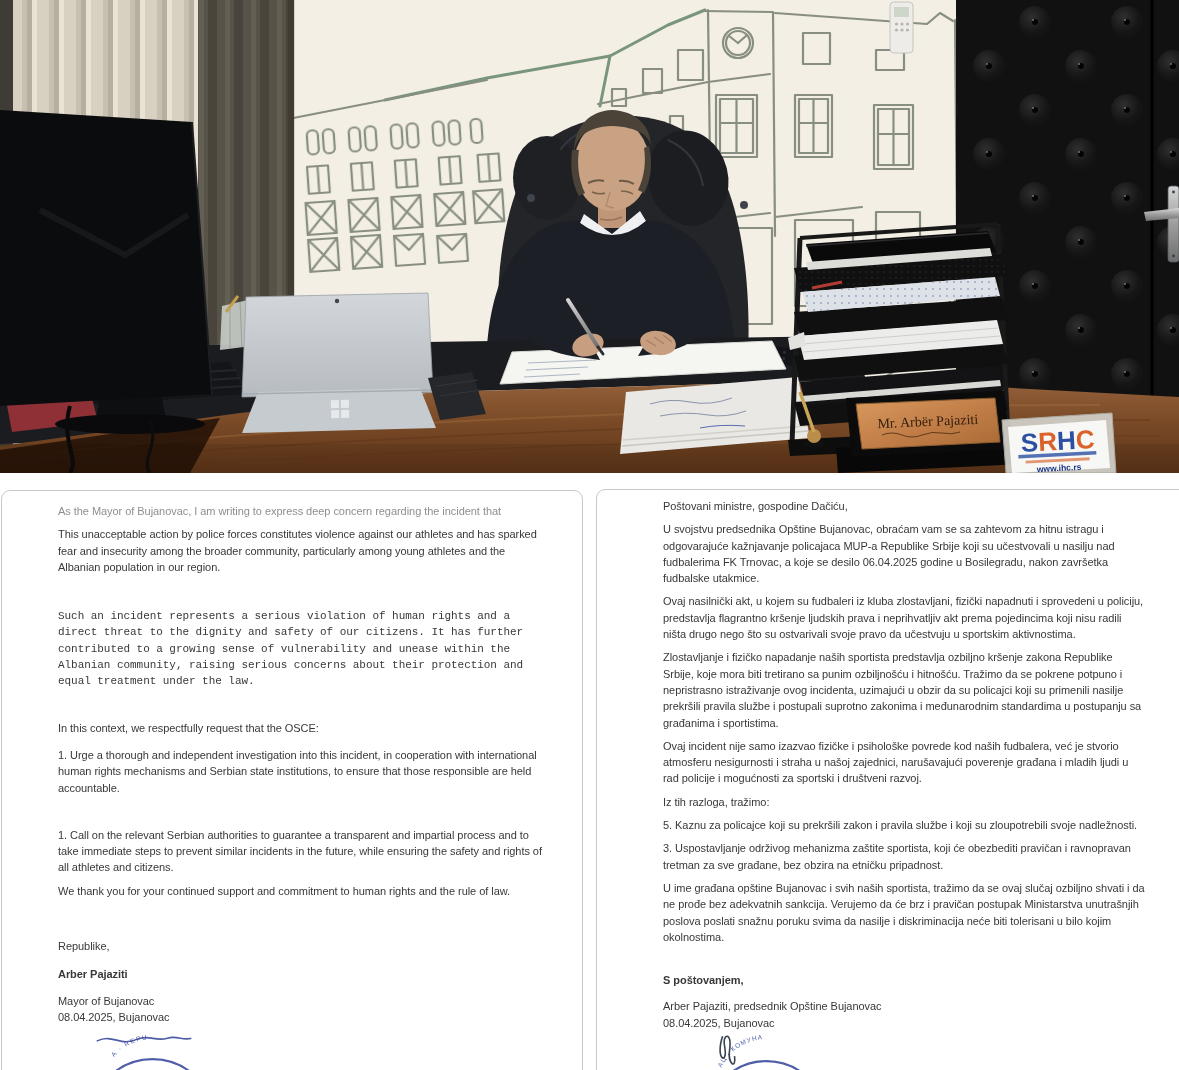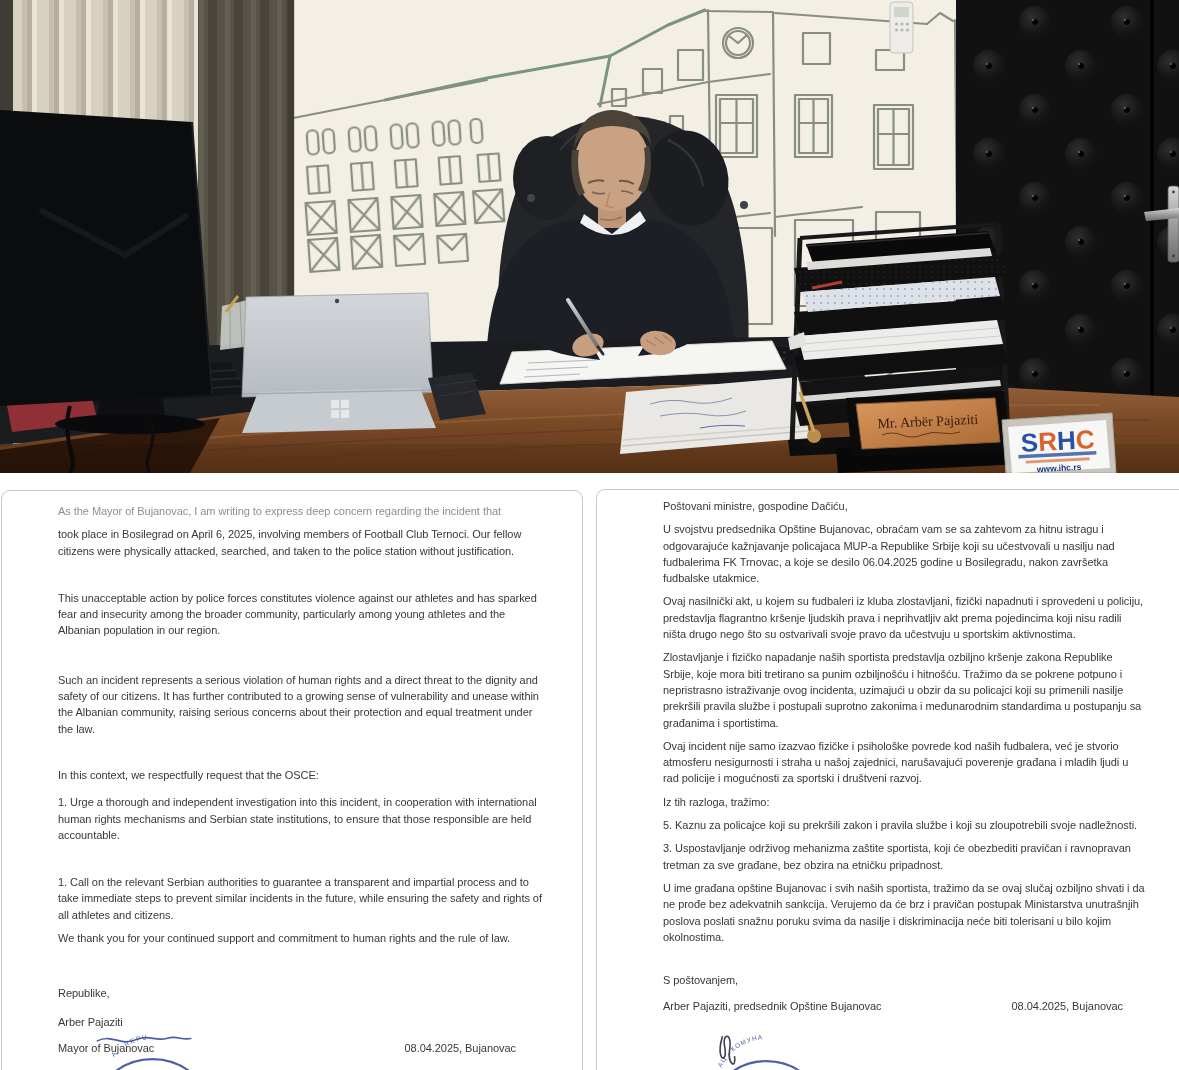--- a/index.html
+++ b/index.html
@@ -14,28 +14,28 @@
     position:absolute;background:#fff;border:1.6px solid #c9c9c9;border-radius:9px;
     box-sizing:border-box;color:#383838;font-size:11px;line-height:16.3px;
     letter-spacing:-0.05px;
   }
   .page p{margin:0 0 7px 0;}
   .page-left{left:1px;top:490px;width:582px;height:600px;padding:12px 40px 0 56px;}
   .page-right{left:596px;top:489px;width:600px;height:601px;padding:8px 50px 0 66px;}
   .cutline{margin:-24px 0 3px 0;color:#8f8f8f;}
   .mb31{margin-bottom:31px!important;}
   .mb33{margin-bottom:33px!important;}
-  .mb30{margin-bottom:30px!important;}
+  .mb30{margin-bottom:30px!important;font-family:Liberation Mono, monospace;}
   .mb11{margin-bottom:11px!important;}
   .mb39{margin-bottom:39px!important;}
   .mb12{margin-bottom:12px!important;}
   .mb27{margin-bottom:27px!important;}
-  .mb10{margin-bottom:10px!important;}
+  .mb10{margin-bottom:10px!important;font-weight:bold;}
   .mb7{margin-bottom:7px!important;}
-  .sign-row{display:flex;justify-content:space-between;align-items:baseline;}
+  .sign-row{display:flex;justify-content:space-between;align-items:baseline;flex-direction:column;}
   .sign-row-l{padding-right:26px;}
   .sign-row-r{padding-right:22px;}
   .stamp-svg{position:absolute;left:0;top:0;width:100%;height:100%;pointer-events:none;}
 </style>
 </head>
 <body>
 
 <div class="photo">
 <svg width="1179" height="473" viewBox="0 0 1179 473" xmlns="http://www.w3.org/2000/svg">
   <defs>
@@ -394,21 +394,20 @@
     <path d="M646,340 l10,6 M654,337 l10,7 M663,335 l9,7" stroke="#a87f60" stroke-width="1.2" fill="none"></path>
     <ellipse cx="588" cy="345" rx="16" ry="11" fill="#c79f80" transform="rotate(-18 588 345)"></ellipse>
     <line x1="568" y1="300" x2="598" y2="347" stroke="url(#silverG)" stroke-width="4" stroke-linecap="round"></line>
     <line x1="598" y1="347" x2="603" y2="354" stroke="#2b2e33" stroke-width="3" stroke-linecap="round"></line>
   </g>
 </svg>
 </div>
 
 <article class="page page-left">
   <p class="cutline">As the Mayor of Bujanovac, I am writing to express deep concern regarding the incident that</p>
-  <p class="mb31">took place in Bosilegrad on April 6, 2025, involving members of Football Club Ternoci. Our fellow citizens were physically attacked, searched, and taken to the police station without justification.</p>
   <p class="mb33">This unacceptable action by police forces constitutes violence against our athletes and has sparked fear and insecurity among the broader community, particularly among young athletes and the Albanian population in our region.</p>
   <p class="mb30">Such an incident represents a serious violation of human rights and a direct threat to the dignity and safety of our citizens. It has further contributed to a growing sense of vulnerability and unease within the Albanian community, raising serious concerns about their protection and equal treatment under the law.</p>
   <p class="mb11">In this context, we respectfully request that the OSCE:</p>
   <p class="mb31">1. Urge a thorough and independent investigation into this incident, in cooperation with international human rights mechanisms and Serbian state institutions, to ensure that those responsible are held accountable.</p>
   <p class="mb7">1. Call on the relevant Serbian authorities to guarantee a transparent and impartial process and to take immediate steps to prevent similar incidents in the future, while ensuring the safety and rights of all athletes and citizens.</p>
   <p class="mb39">We thank you for your continued support and commitment to human rights and the rule of law.</p>
   <p class="mb12">Republike,</p>
   <p class="mb10">Arber Pajaziti</p>
   <div class="sign-row sign-row-l">
     <span>Mayor of Bujanovac</span>

